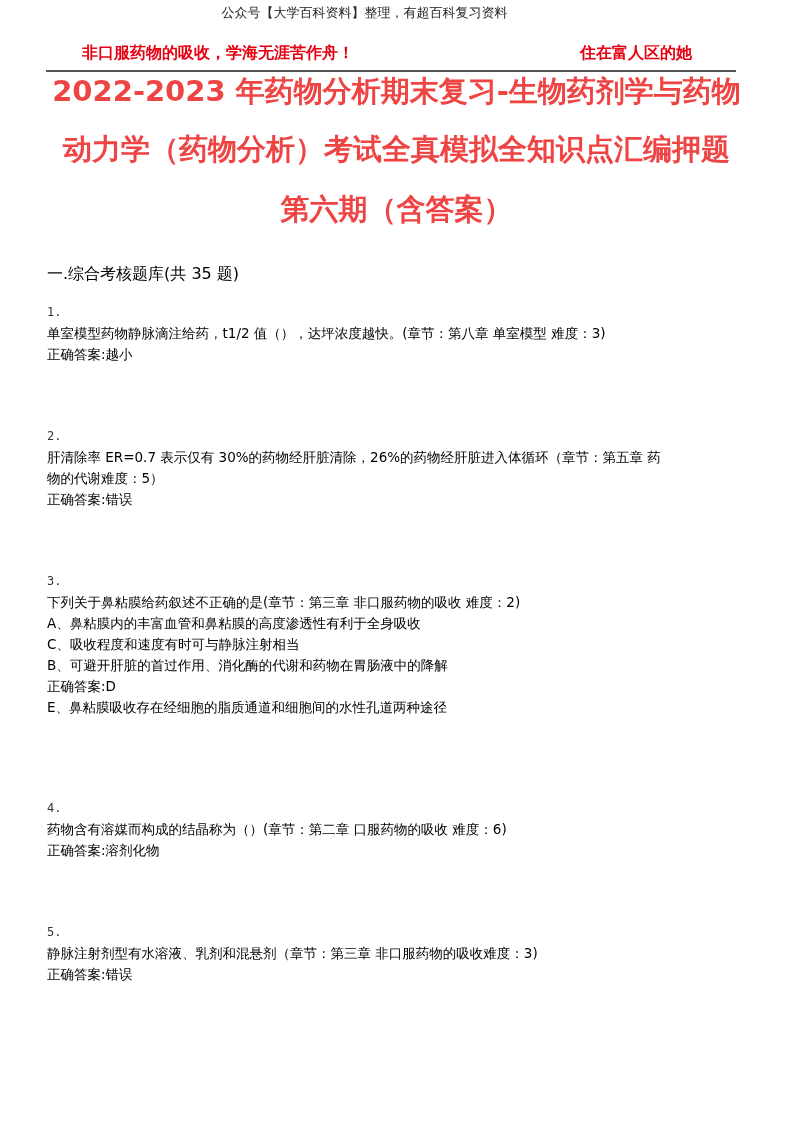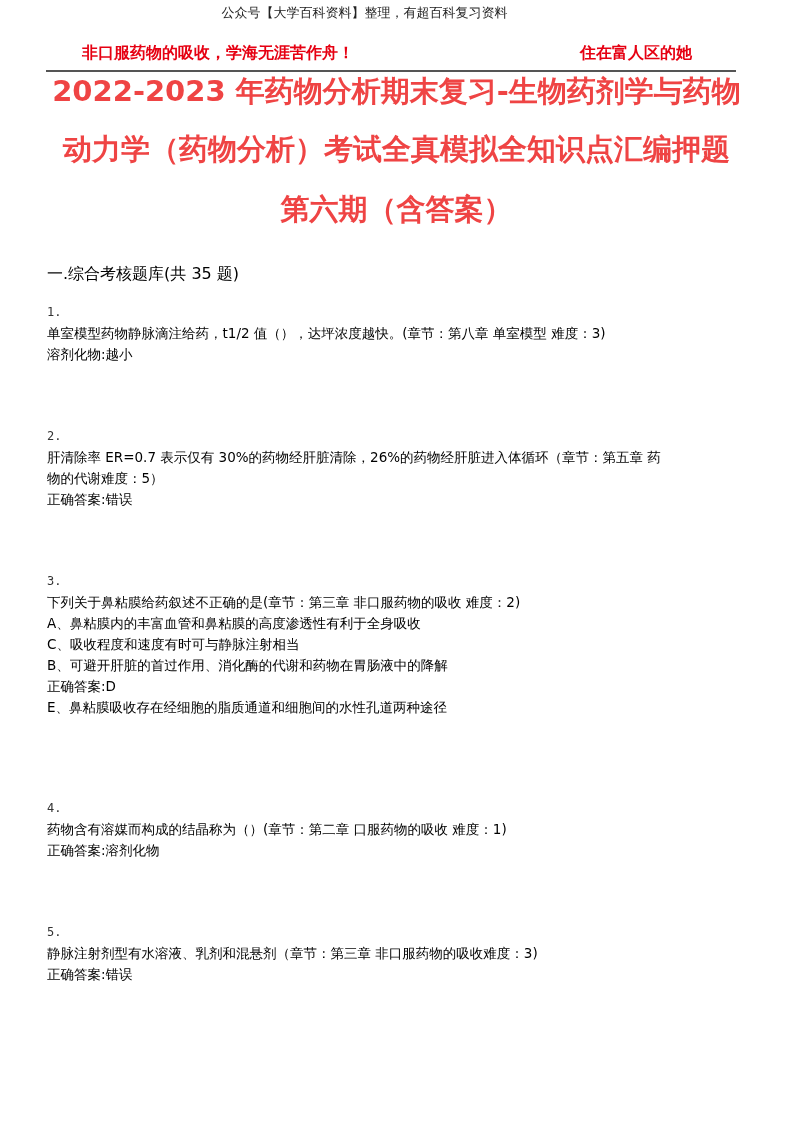--- a/index.html
+++ b/index.html
@@ -31,21 +31,21 @@
 
 <div class="title t1">2022-2023 年药物分析期末复习-生物药剂学与药物</div>
 <div class="title t2">动力学（药物分析）考试全真模拟全知识点汇编押题</div>
 <div class="title t3">第六期（含答案）</div>
 
 <div class="section">一.综合考核题库(共 35 题)</div>
 
 <div class="q" style="top:302px;">
   <p class="num">1.</p>
   <p>单室模型药物静脉滴注给药，t1/2 值（），达坪浓度越快。(章节：第八章 单室模型 难度：3)</p>
-  <p>溶剂化物:越小</p>
+  <p>正确答案:越小</p>
 </div>
 
 <div class="q" style="top:426px;">
   <p class="num">2.</p>
   <p>肝清除率 ER=0.7 表示仅有 30%的药物经肝脏清除，26%的药物经肝脏进入体循环（章节：第五章 药</p>
   <p>物的代谢难度：5）</p>
   <p>正确答案:错误</p>
 </div>
 
 <div class="q" style="top:571px;">
@@ -53,21 +53,21 @@
   <p>下列关于鼻粘膜给药叙述不正确的是(章节：第三章 非口服药物的吸收   难度：2)</p>
   <p>A、鼻粘膜内的丰富血管和鼻粘膜的高度渗透性有利于全身吸收</p>
   <p>C、吸收程度和速度有时可与静脉注射相当</p>
   <p>B、可避开肝脏的首过作用、消化酶的代谢和药物在胃肠液中的降解</p>
   <p>正确答案:D</p>
   <p>E、鼻粘膜吸收存在经细胞的脂质通道和细胞间的水性孔道两种途径</p>
 </div>
 
 <div class="q" style="top:798px;">
   <p class="num">4.</p>
-  <p>药物含有溶媒而构成的结晶称为（）(章节：第二章 口服药物的吸收 难度：1)</p>
+  <p>药物含有溶媒而构成的结晶称为（）(章节：第二章 口服药物的吸收 难度：6)</p>
   <p>正确答案:溶剂化物</p>
 </div>
 
 <div class="q" style="top:922px;">
   <p class="num">5.</p>
   <p>静脉注射剂型有水溶液、乳剂和混悬剂（章节：第三章 非口服药物的吸收难度：3)</p>
   <p>正确答案:错误</p>
 </div>
 
 </body></html>

